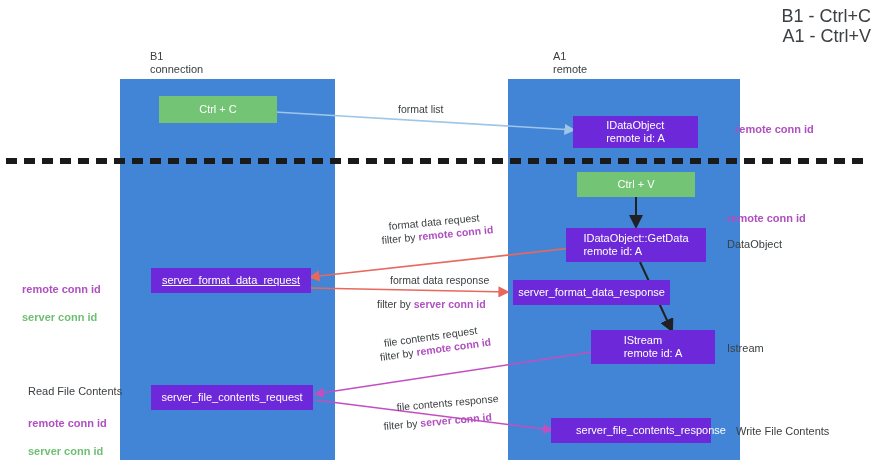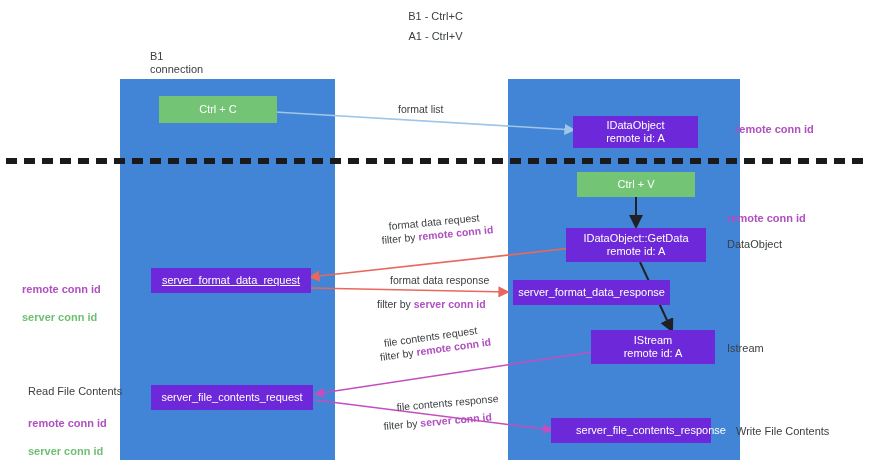--- a/index.html
+++ b/index.html
@@ -6,42 +6,44 @@
   body{
     width:871px;height:467px;
     background:#ffffff;
     font-family:"Liberation Sans","DejaVu Sans",sans-serif;
     overflow:hidden;
     position:relative;
   }
   #stage{position:absolute;left:0;top:0;width:871px;height:467px;}
   .lane{position:absolute;background:#4285d6;}
   .lane-title{position:absolute;color:#3c4043;font-size:11px;line-height:13px;white-space:pre-line;}
-  .title{position:absolute;left:0;top:6px;width:871px;text-align:center;font-size:11px;color:#3c4043;line-height:20px;white-space:pre-line;}
-  .nodebox{position:absolute;display:flex;align-items:center;justify-content:center;text-align:center;color:#ffffff;font-size:11px;line-height:13px;box-sizing:border-box;white-space:pre-line;}
+  .title{position:absolute;left:0;top:6px;width:871px;text-align:right;font-size:18px;color:#3c4043;line-height:20px;white-space:pre-line;}
+  .nodebox{position:absolute;display:flex;align-items:center;justify-content:center;color:#ffffff;font-size:11px;line-height:13px;box-sizing:border-box;white-space:pre-line;}
   .green{background:#74c476;}
   .orange{background:#6d28d9;}
   .side-label{position:absolute;font-size:11px;line-height:14px;color:#3c4043;white-space:pre-line;}
   .tag{position:absolute;font-size:11px;line-height:14px;font-weight:bold;white-space:pre-line;}
   .tag .purple{color:#b04fc0;}
   .tag .green2{color:#6fbf73;}
   .edgelabel{position:absolute;font-size:10.5px;line-height:14px;color:#3c4043;white-space:nowrap;}
   .edgelabel .purple{color:#b04fc0;font-weight:bold;}
   svg{position:absolute;left:0;top:0;width:871px;height:467px;overflow:visible;}
 </style>
 </head>
 <body>
 
 <div id="stage">
 
   <div class="title">B1 - Ctrl+C
 A1 - Ctrl+V</div>
 
   <div class="lane-title" style="left:150px;top:50px;width:135px;">B1
 connection</div>
+  <div class="lane-title" style="left:553px;top:50px;width:135px;">A1
+remote</div>
 
   <div class="lane" style="left:120px;top:79px;width:215px;height:381px;"></div>
   <div class="lane" style="left:508px;top:79px;width:232px;height:381px;"></div>
 
   <svg>
     <defs>
       <marker id="ar-blue" markerWidth="7" markerHeight="7" refX="6" refY="3.5" orient="auto">
         <path d="M0,0 L7,3.5 L0,7 z" fill="#9fc6e8"></path>
       </marker>
       <marker id="ar-red" markerWidth="7" markerHeight="7" refX="6" refY="3.5" orient="auto">

